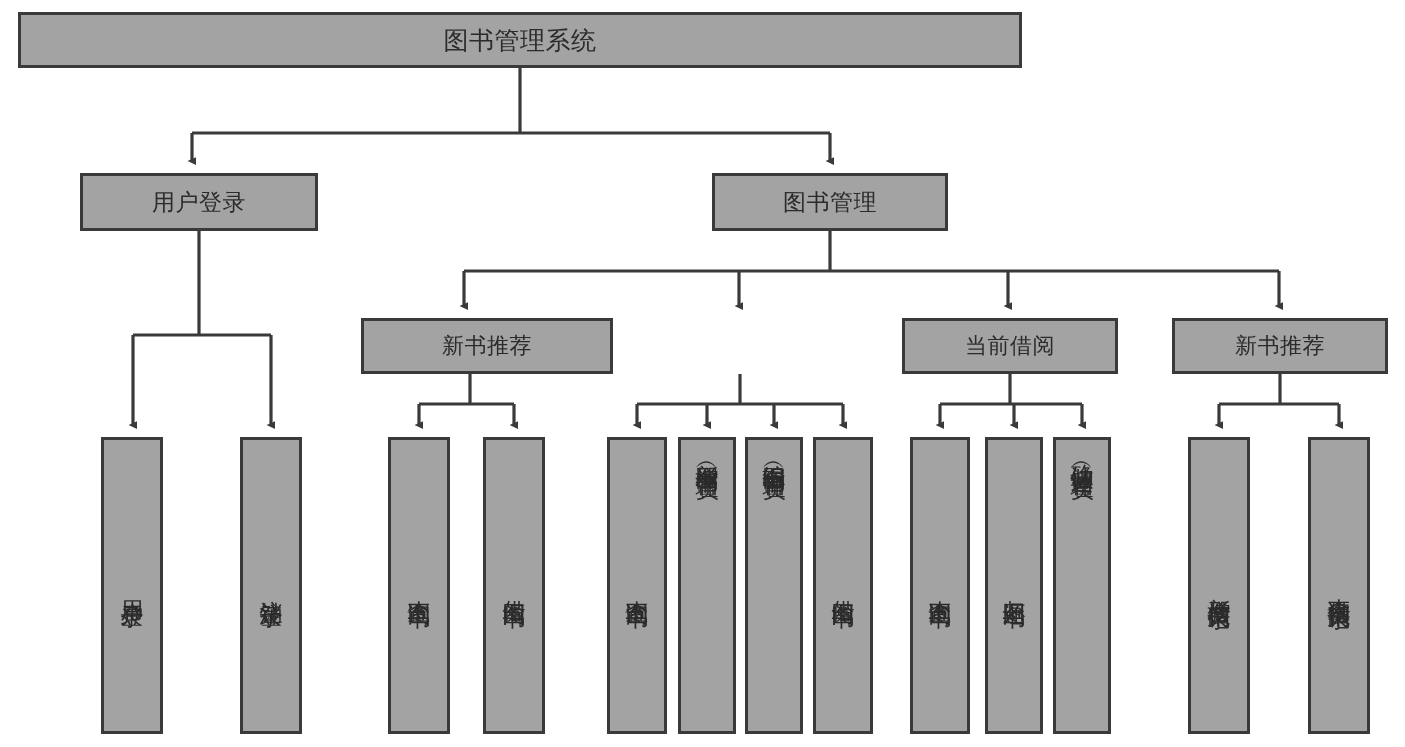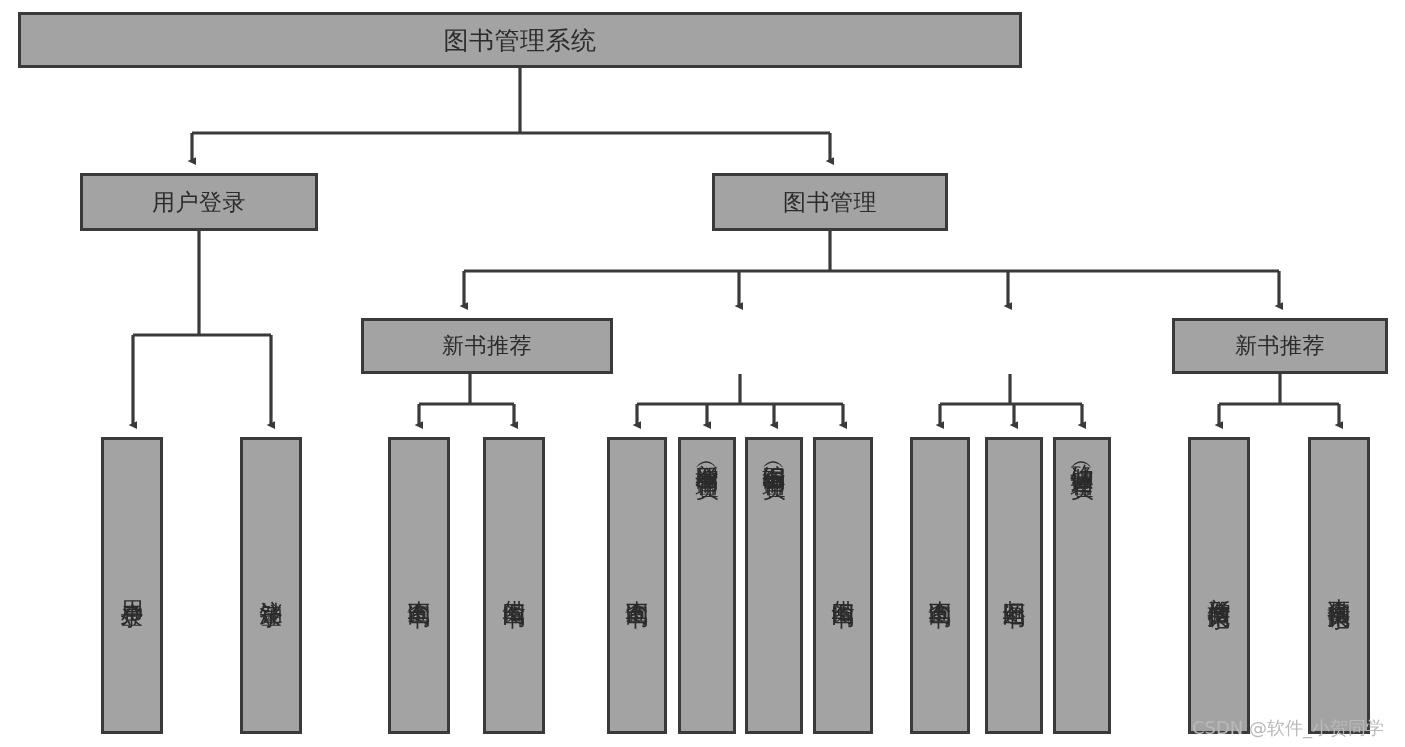--- a/index.html
+++ b/index.html
@@ -143,20 +143,23 @@
   <div class="node level-1" style="left: 80px; top: 173px; width: 238px; height: 58px;">
     <span class="node-label">用户登录</span>
   </div>
   <div class="node level-1" style="left: 712px; top: 173px; width: 236px; height: 58px;">
     <span class="node-label">图书管理</span>
   </div>
 
   <div class="node level-2" style="left: 361px; top: 318px; width: 252px; height: 56px;">
     <span class="node-label">新书推荐</span>
   </div>
+  <div class="node level-2" style="left: 902px; top: 318px; width: 216px; height: 56px;">
+    <span class="node-label">当前借阅</span>
+  </div>
   <div class="node level-2" style="left: 1172px; top: 318px; width: 216px; height: 56px;">
     <span class="node-label">新书推荐</span>
   </div>
 
   <div class="node leaf leaf-center" style="left: 101px; top: 437px; width: 62px; height: 297px;">
     <span class="node-label">用户登录</span>
   </div>
   <div class="node leaf leaf-center" style="left: 240px; top: 437px; width: 62px; height: 297px;">
     <span class="node-label">注销登录</span>
   </div>
@@ -191,15 +194,14 @@
     <span class="node-label">确认归还（管理员）</span>
   </div>
 
   <div class="node leaf leaf-center" style="left: 1188px; top: 437px; width: 62px; height: 297px;">
     <span class="node-label">新增借阅记录</span>
   </div>
   <div class="node leaf leaf-center" style="left: 1308px; top: 437px; width: 62px; height: 297px;">
     <span class="node-label">查询借阅记录</span>
   </div>
 
-  <div class="watermark" style="left: 1192px; top: 716px;">CSDN @软件_小贺同学</div>
 
 </div>
 
 </body></html>

